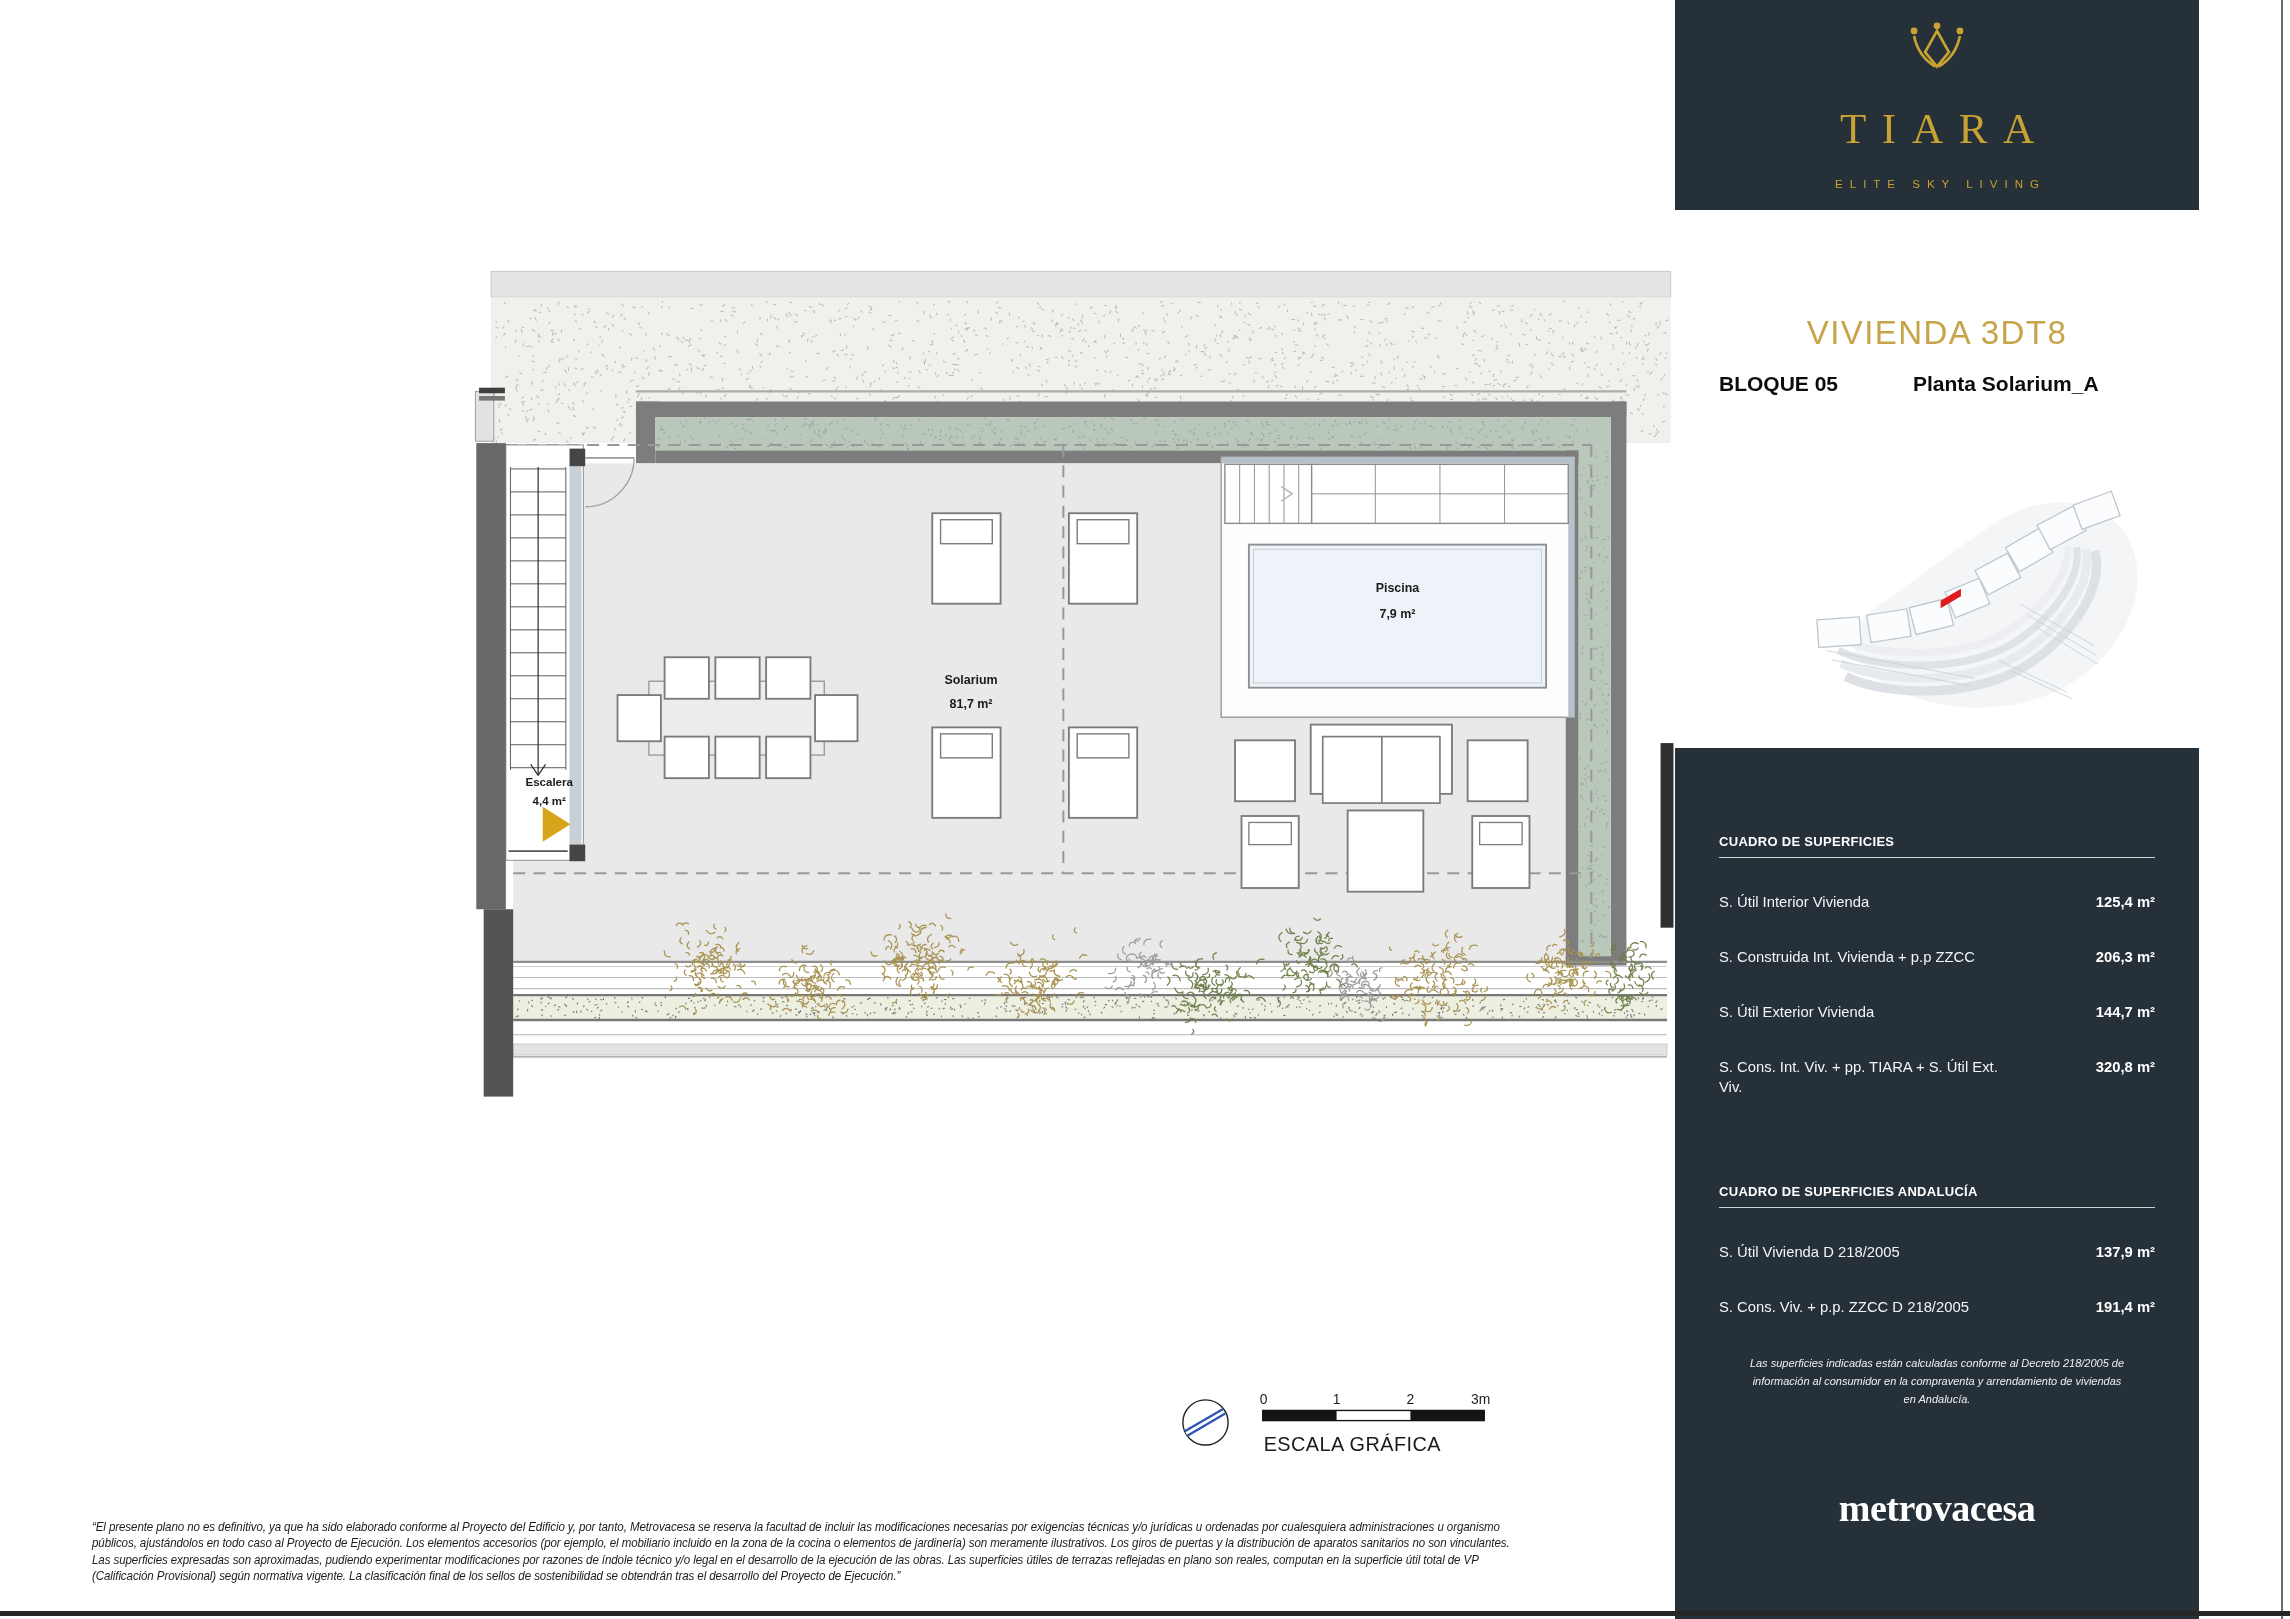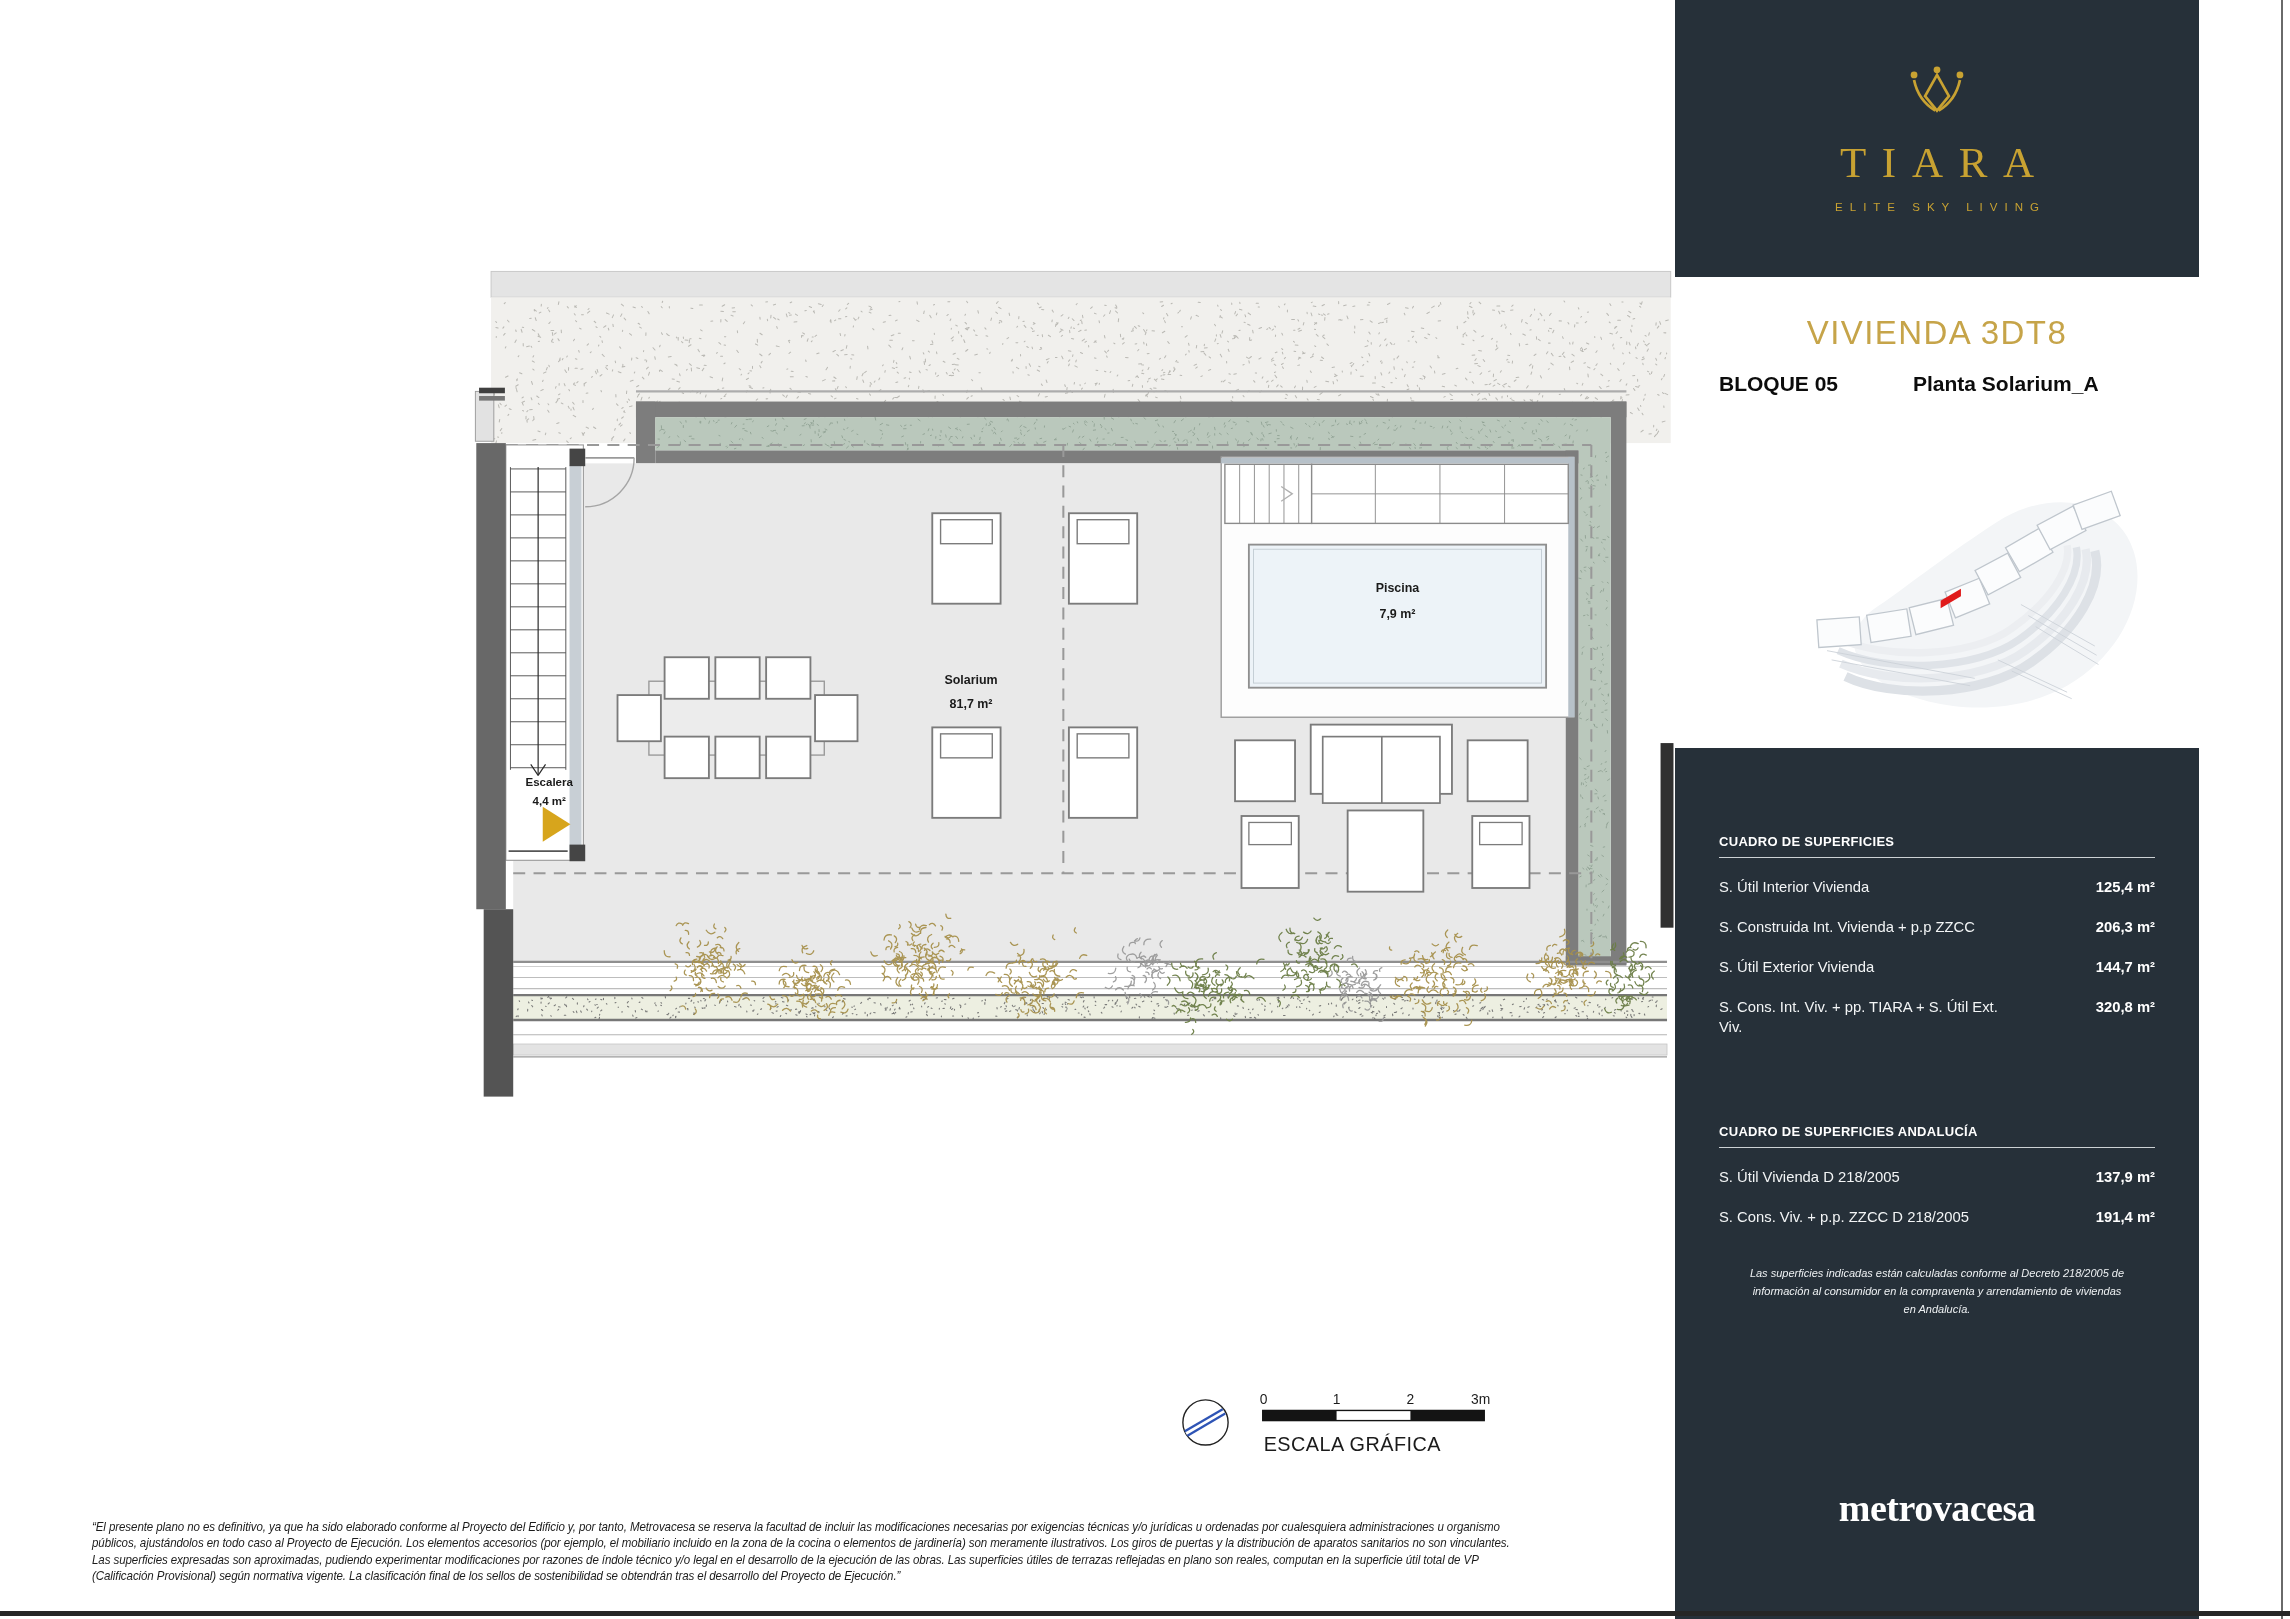--- a/index.html
+++ b/index.html
@@ -2,40 +2,40 @@
 <html style="font-size:14.8px"><head>
 <meta charset="utf-8">
 <style>
   html,body{margin:0;padding:0;background:#fff;}
   .page{position:relative;width:2291px;height:1620px;background:#ffffff;overflow:hidden;
         font-family:"Liberation Sans",sans-serif;}
   .plan-svg{position:absolute;left:0;top:0;width:2291px;height:1620px;}
   svg text{font-family:"Liberation Sans",sans-serif;fill:#1b1b1b;}
 
   
-  .panel-top{position:absolute;left:1675px;top:0;width:524px;height:277px;background:#263039;
-             display:flex;flex-direction:column;align-items:center;justify-content:center;gap:16px;}
+  .panel-top{position:absolute;left:1675px;top:0;width:524px;height:210px;background:#263039;
+             display:flex;flex-direction:column;align-items:center;justify-content:center;gap:26px;}
   .brand-name{color:#c8a232;font-family:"Liberation Serif",serif;font-size:43px;
               letter-spacing:15.7px;padding-left:15.7px;line-height:1;}
   .brand-tagline{color:#c8a232;font-size:11.5px;letter-spacing:7px;padding-left:7px;margin-top:1.8px;}
 
   .title-block{position:absolute;left:1675px;top:314px;width:524px;}
   .unit-title{color:#c6a449;font-size:33px;letter-spacing:1.4px;text-align:center;font-weight:400;margin:0;}
   .title-row{position:relative;height:28px;margin-top:20px;font-size:21px;font-weight:bold;color:#0c0c0c;}
   .block-label{position:absolute;left:44px;top:0;}
   .floor-label{position:absolute;left:238px;top:0;}
 
   .render{position:absolute;left:1790px;top:466px;width:388px;height:277px;}
 
   .panel-bottom{position:absolute;left:1675px;top:748px;width:524px;height:872px;background:#263039;
                 color:#fff;box-sizing:border-box;padding:0 44px;}
   .surf-title{font-size:13px;font-weight:bold;letter-spacing:0.3px;margin:86px 0 0 0;
               padding-bottom:8.3px;border-bottom:1.8px solid #ccd1d4;color:#fff;}
   .surf-title.second{}
-  .srow{display:flex;justify-content:space-between;align-items:flex-start;margin-top:20px;
+  .srow{display:flex;justify-content:space-between;align-items:flex-start;margin-top:35px;
         font-size:14.8px;line-height:1.35;}
   .srow .lbl{color:#f3f5f6;max-width:318px;}
   .srow .val{color:#ffffff;font-weight:bold;white-space:nowrap;}
   .surf-note{font-style:italic;font-size:11px;line-height:1.62;color:#eef1f3;text-align:center;
              width:380px;margin:37px auto 0 auto;}
   .developer{position:absolute;left:0;top:738px;width:100%;text-align:center;color:#fff;
              font-size:38px;font-weight:700;letter-spacing:-0.5px;font-family:Liberation Serif, serif;}
 
   
   .disclaimer{position:absolute;left:92px;top:1506px;width:1569px;font-size:12.7px;font-style:italic;

